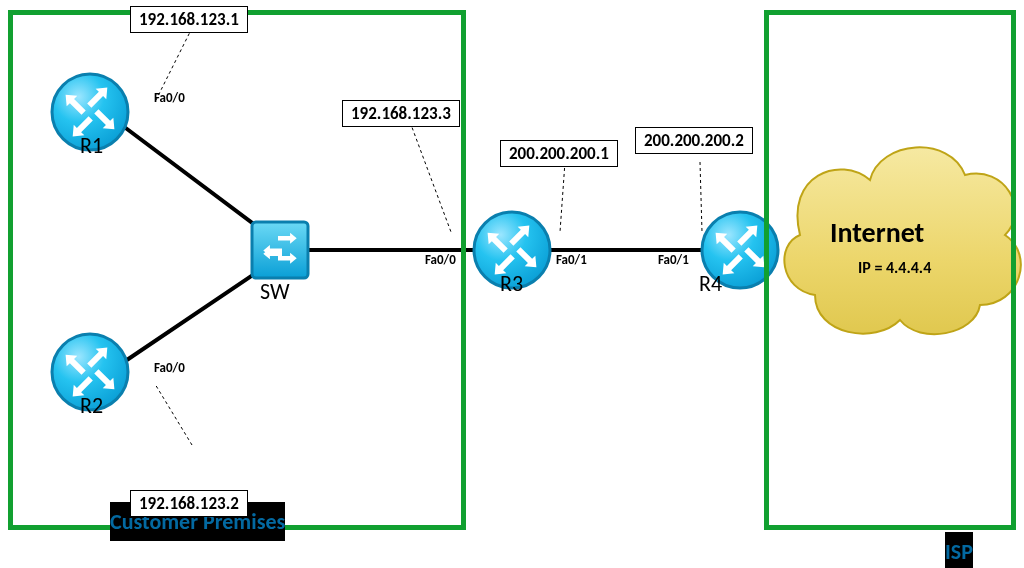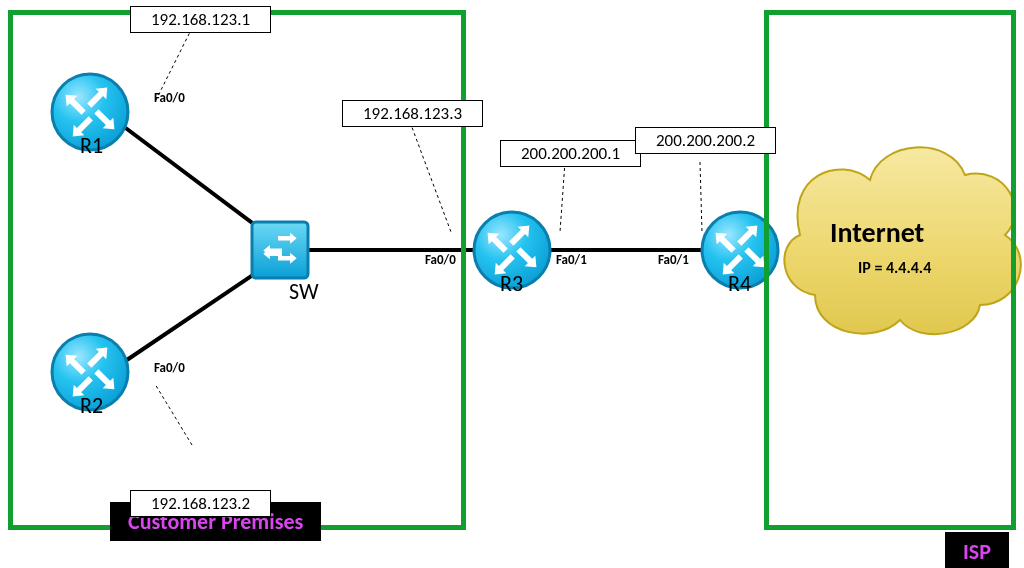--- a/index.html
+++ b/index.html
@@ -13,33 +13,33 @@
     overflow: hidden;
   }
   .zone {
     position: absolute;
     border: 5px solid #11a030;
     box-sizing: border-box;
   }
   .zone-label {
     position: absolute;
     background: #000;
-    color: #d946ef;
+    color: #0369a1;
     font-weight: 700;
-    padding: 6px 18px;
+    padding: 6px 0;
     font-size: 22px;
     white-space: nowrap;
   }
   .ip-box {
     position: absolute;
     border: 1.5px solid #000;
     background: #fff;
-    padding: 2px 20px;
+    padding: 2px 8px;
     font-size: 17px;
-    font-weight: 400;
+    font-weight: 700;
     white-space: nowrap;
   }
   .port-label {
     position: absolute;
     font-size: 13px;
     font-weight: 600;
     white-space: nowrap;
   }
   .dev-label {
     position: absolute;
@@ -169,18 +169,18 @@
 <div class="ip-box" style="left:635px; top:127px;">200.200.200.2</div>
 
 <div class="port-label" style="left:154px; top:90px;">Fa0/0</div>
 <div class="port-label" style="left:154px; top:360px;">Fa0/0</div>
 <div class="port-label" style="left:425px; top:252px;">Fa0/0</div>
 <div class="port-label" style="left:556px; top:252px;">Fa0/1</div>
 <div class="port-label" style="left:658px; top:252px;">Fa0/1</div>
 
 <div class="dev-label" style="left:80px; top:132px;">R1</div>
 <div class="dev-label" style="left:80px; top:392px;">R2</div>
-<div class="dev-label" style="left:260px; top:278px;margin-left:29px;">SW</div>
+<div class="dev-label" style="left:260px; top:278px;">SW</div>
 <div class="dev-label" style="left:500px; top:270px;">R3</div>
-<div class="dev-label" style="left:728px; top:270px;">R4</div>
+<div class="dev-label" style="left:699px; top:270px;">R4</div>
 
 <div style="position:absolute; left:830px; top:215px; font-size:28px; font-weight:800;">Internet</div>
 <div style="position:absolute; left:858px; top:258px; font-size:16px; font-weight:600;">IP = 4.4.4.4</div>
 
 </body></html>

